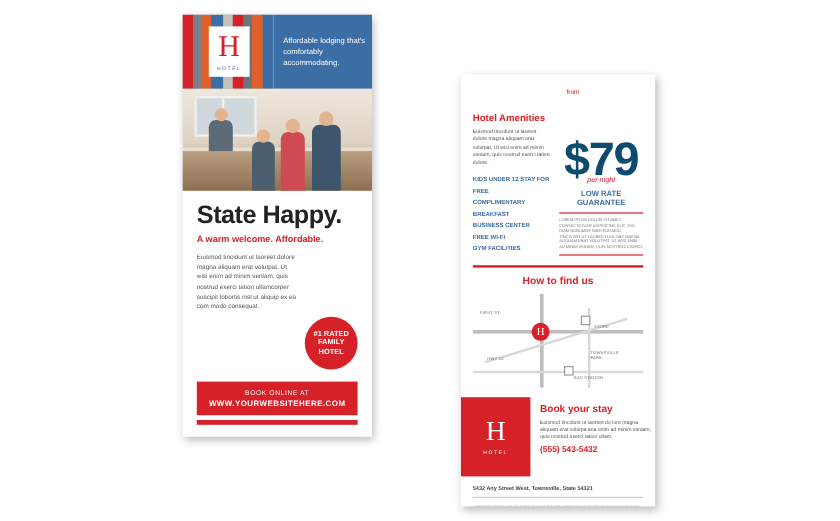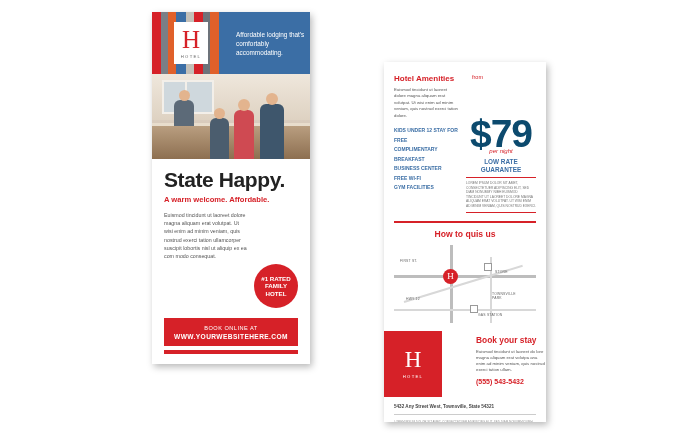--- a/index.html
+++ b/index.html
@@ -210,20 +210,21 @@
     top: 62px;
     width: 162px;
     height: 360px;
     background: #ffffff;
     box-shadow: 2px 3px 7px rgba(0,0,0,0.28);
     overflow: hidden;
   }
   .back-top {
     display: flex;
     padding: 12px 10px 0 10px;
+    align-items: flex-end;
   }
   .amen {
     width: 64px;
   }
   .amen h3 {
     margin: 0 0 4px 0;
     font-size: 8px;
     color: #d62128;
     font-weight: bold;
   }
@@ -363,21 +364,20 @@
   }
   .book-logo .bl-sub {
     font-size: 4.2px;
     letter-spacing: 1.3px;
     color: #ffffff;
     margin-top: 2px;
   }
   .book-text {
     flex: 1;
     padding: 4px 1px 0 8px;
-    margin-left: 26px;
   }
   .book-text h4 {
     margin: 0 0 4px 0;
     font-size: 8.4px;
     color: #d62128;
     font-weight: bold;
   }
   .book-text p {
     margin: 0 0 5px 0;
     font-size: 4.3px;
@@ -494,21 +494,21 @@
         <div class="amount">$79</div>
         <div class="per">per night</div>
         <div class="guar">LOW RATE GUARANTEE</div>
         <div class="fine">LOREM IPSUM DOLOR SIT AMET, CONSECTETUER ADIPISCING ELIT, SED DIAM NONUMMY NIBH EUISMOD TINCIDUNT UT LAOREET DOLORE MAGNA ALIQUAM ERAT VOLUTPAT. UT WISI ENIM AD MINIM VENIAM, QUIS NOSTRUD EXERCI.</div>
       </div>
     </div>
 
     <div class="rule-red"></div>
 
     <div class="find">
-      <h3>How to quis us</h3>
+      <h3>How to find us</h3>
       <div class="map">
         <div class="road" style="left:0;top:30px;width:142px;height:3px;"></div>
         <div class="road" style="left:56px;top:0;width:3px;height:78px;"></div>
         <div class="roadthin" style="left:10px;top:56px;width:124px;height:2px;transform:rotate(-17deg);transform-origin:left center;"></div>
         <div class="roadthin" style="left:96px;top:12px;width:2px;height:66px;"></div>
         <div class="roadthin" style="left:0;top:64px;width:142px;height:2px;"></div>
         <div class="pin" style="left:49px;top:24px;">
           <span>H</span>
         </div>
         <div class="msquare" style="left:90px;top:18px;"></div>

